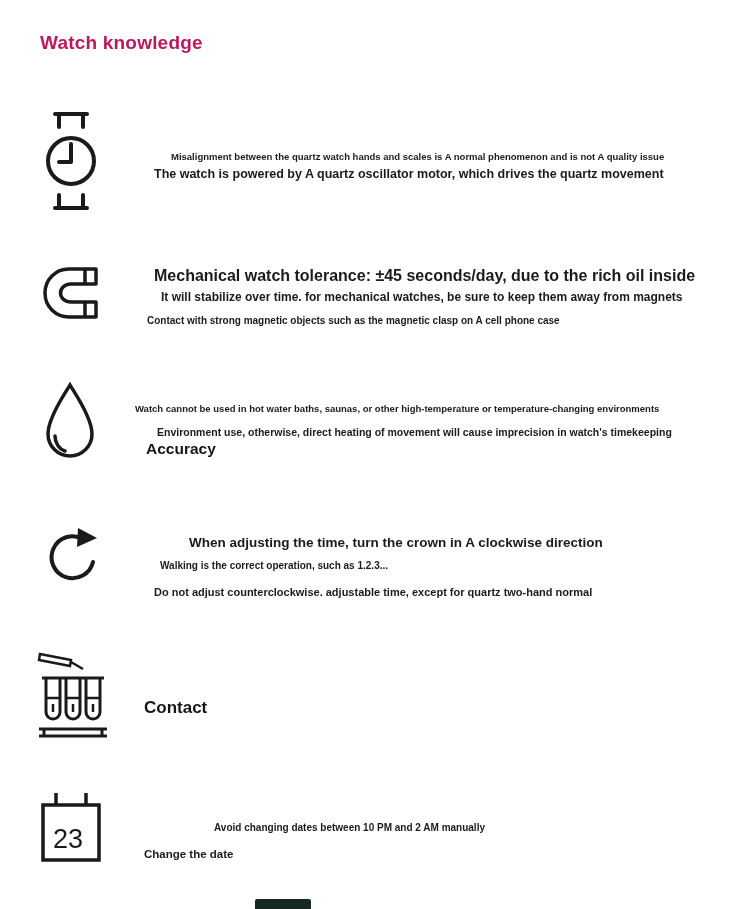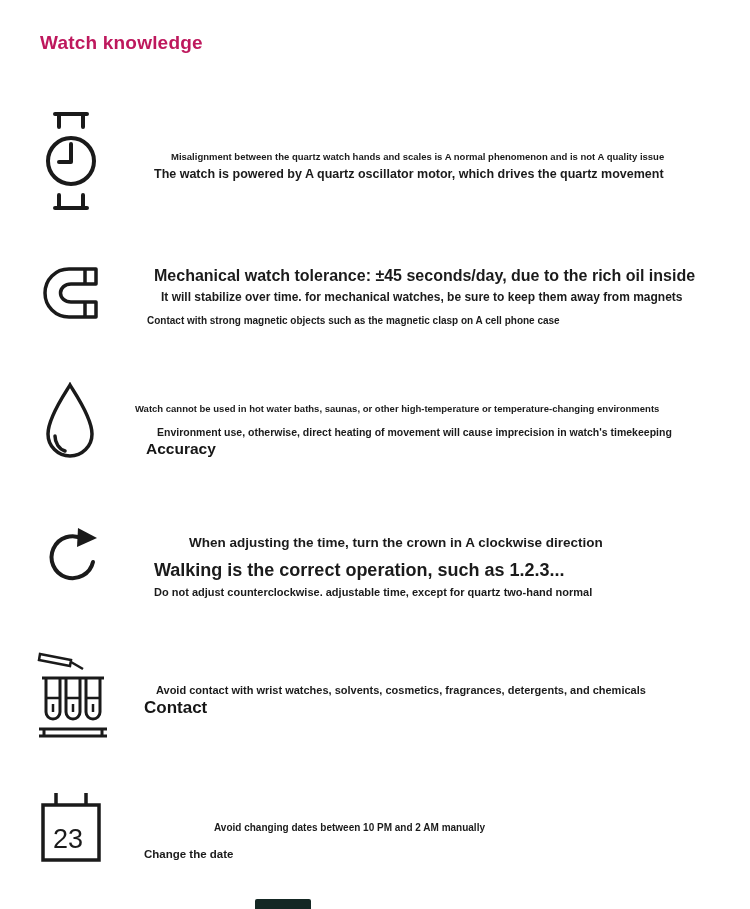--- a/index.html
+++ b/index.html
@@ -102,39 +102,38 @@
   <p class="line" style="left:153px; top:422px; font-size:10.5px;">Environment use, otherwise, direct heating of movement will cause imprecision in watch's timekeeping</p>
   <h2 class="heading" style="left:146px; top:440px; font-size:15.5px;">Accuracy</h2>
 
   <span class="icon" style="left:42px; top:526px;">
     <svg width="58" height="60" viewBox="0 0 58 60">
       <path d="M41 13 A21 21 0 1 0 51 36" fill="none" stroke="#1a1a1a" stroke-width="4" stroke-linecap="round"></path>
       <path d="M36 2 L55 12 L35 21 Z" fill="#1a1a1a"></path>
     </svg>
   </span>
   <p class="line" style="left:185px; top:531px; font-size:13.5px;">When adjusting the time, turn the crown in A clockwise direction</p>
-  <p class="line" style="left:150px; top:556px; font-size:18px;">Walking is the correct operation, such as 1.2.3...</p>
+  <p class="line" style="left:156px; top:556px; font-size:10px;">Walking is the correct operation, such as 1.2.3...</p>
   <p class="line" style="left:150px; top:582px; font-size:11px;">Do not adjust counterclockwise. adjustable time, except for quartz two-hand normal</p>
 
   <span class="icon" style="left:34px; top:644px;">
     <svg width="78" height="100" viewBox="0 0 78 100">
       <g fill="none" stroke="#1a1a1a" stroke-width="3">
         <path d="M6 10 L37 16 L36 22 L5 16 Z" stroke-width="2.5"></path>
         <path d="M37 18 L49 25" stroke-width="2.5"></path>
         <path d="M8 34 H70"></path>
         <path d="M12 34 V68 a7 7 0 0 0 14 0 V34"></path>
         <path d="M32 34 V68 a7 7 0 0 0 14 0 V34"></path>
         <path d="M52 34 V68 a7 7 0 0 0 14 0 V34"></path>
         <path d="M12 54 h14 M32 54 h14 M52 54 h14" stroke-width="2.5"></path>
         <path d="M19 60 v8 M39 60 v8 M59 60 v8" stroke-width="2.5"></path>
         <path d="M5 85 H73 M5 92 H73 M10 85 V92 M68 85 V92"></path>
       </g>
     </svg>
   </span>
-  <p class="line" style="left:152px; top:680px; font-size:11px;">Avoid contact with wrist watches, solvents, cosmetics, fragrances, detergents, and chemicals</p>
   <h2 class="heading" style="left:144px; top:698px; font-size:17px;text-align:right;">Contact</h2>
 
   <span class="icon" style="left:40px; top:792px;">
     <svg width="62" height="72" viewBox="0 0 62 72">
       <g fill="none" stroke="#1a1a1a" stroke-width="3.5">
         <path d="M16 1 V13 M46 1 V13"></path>
         <rect x="3" y="13" width="56" height="55"></rect>
       </g>
     </svg>
   </span>

